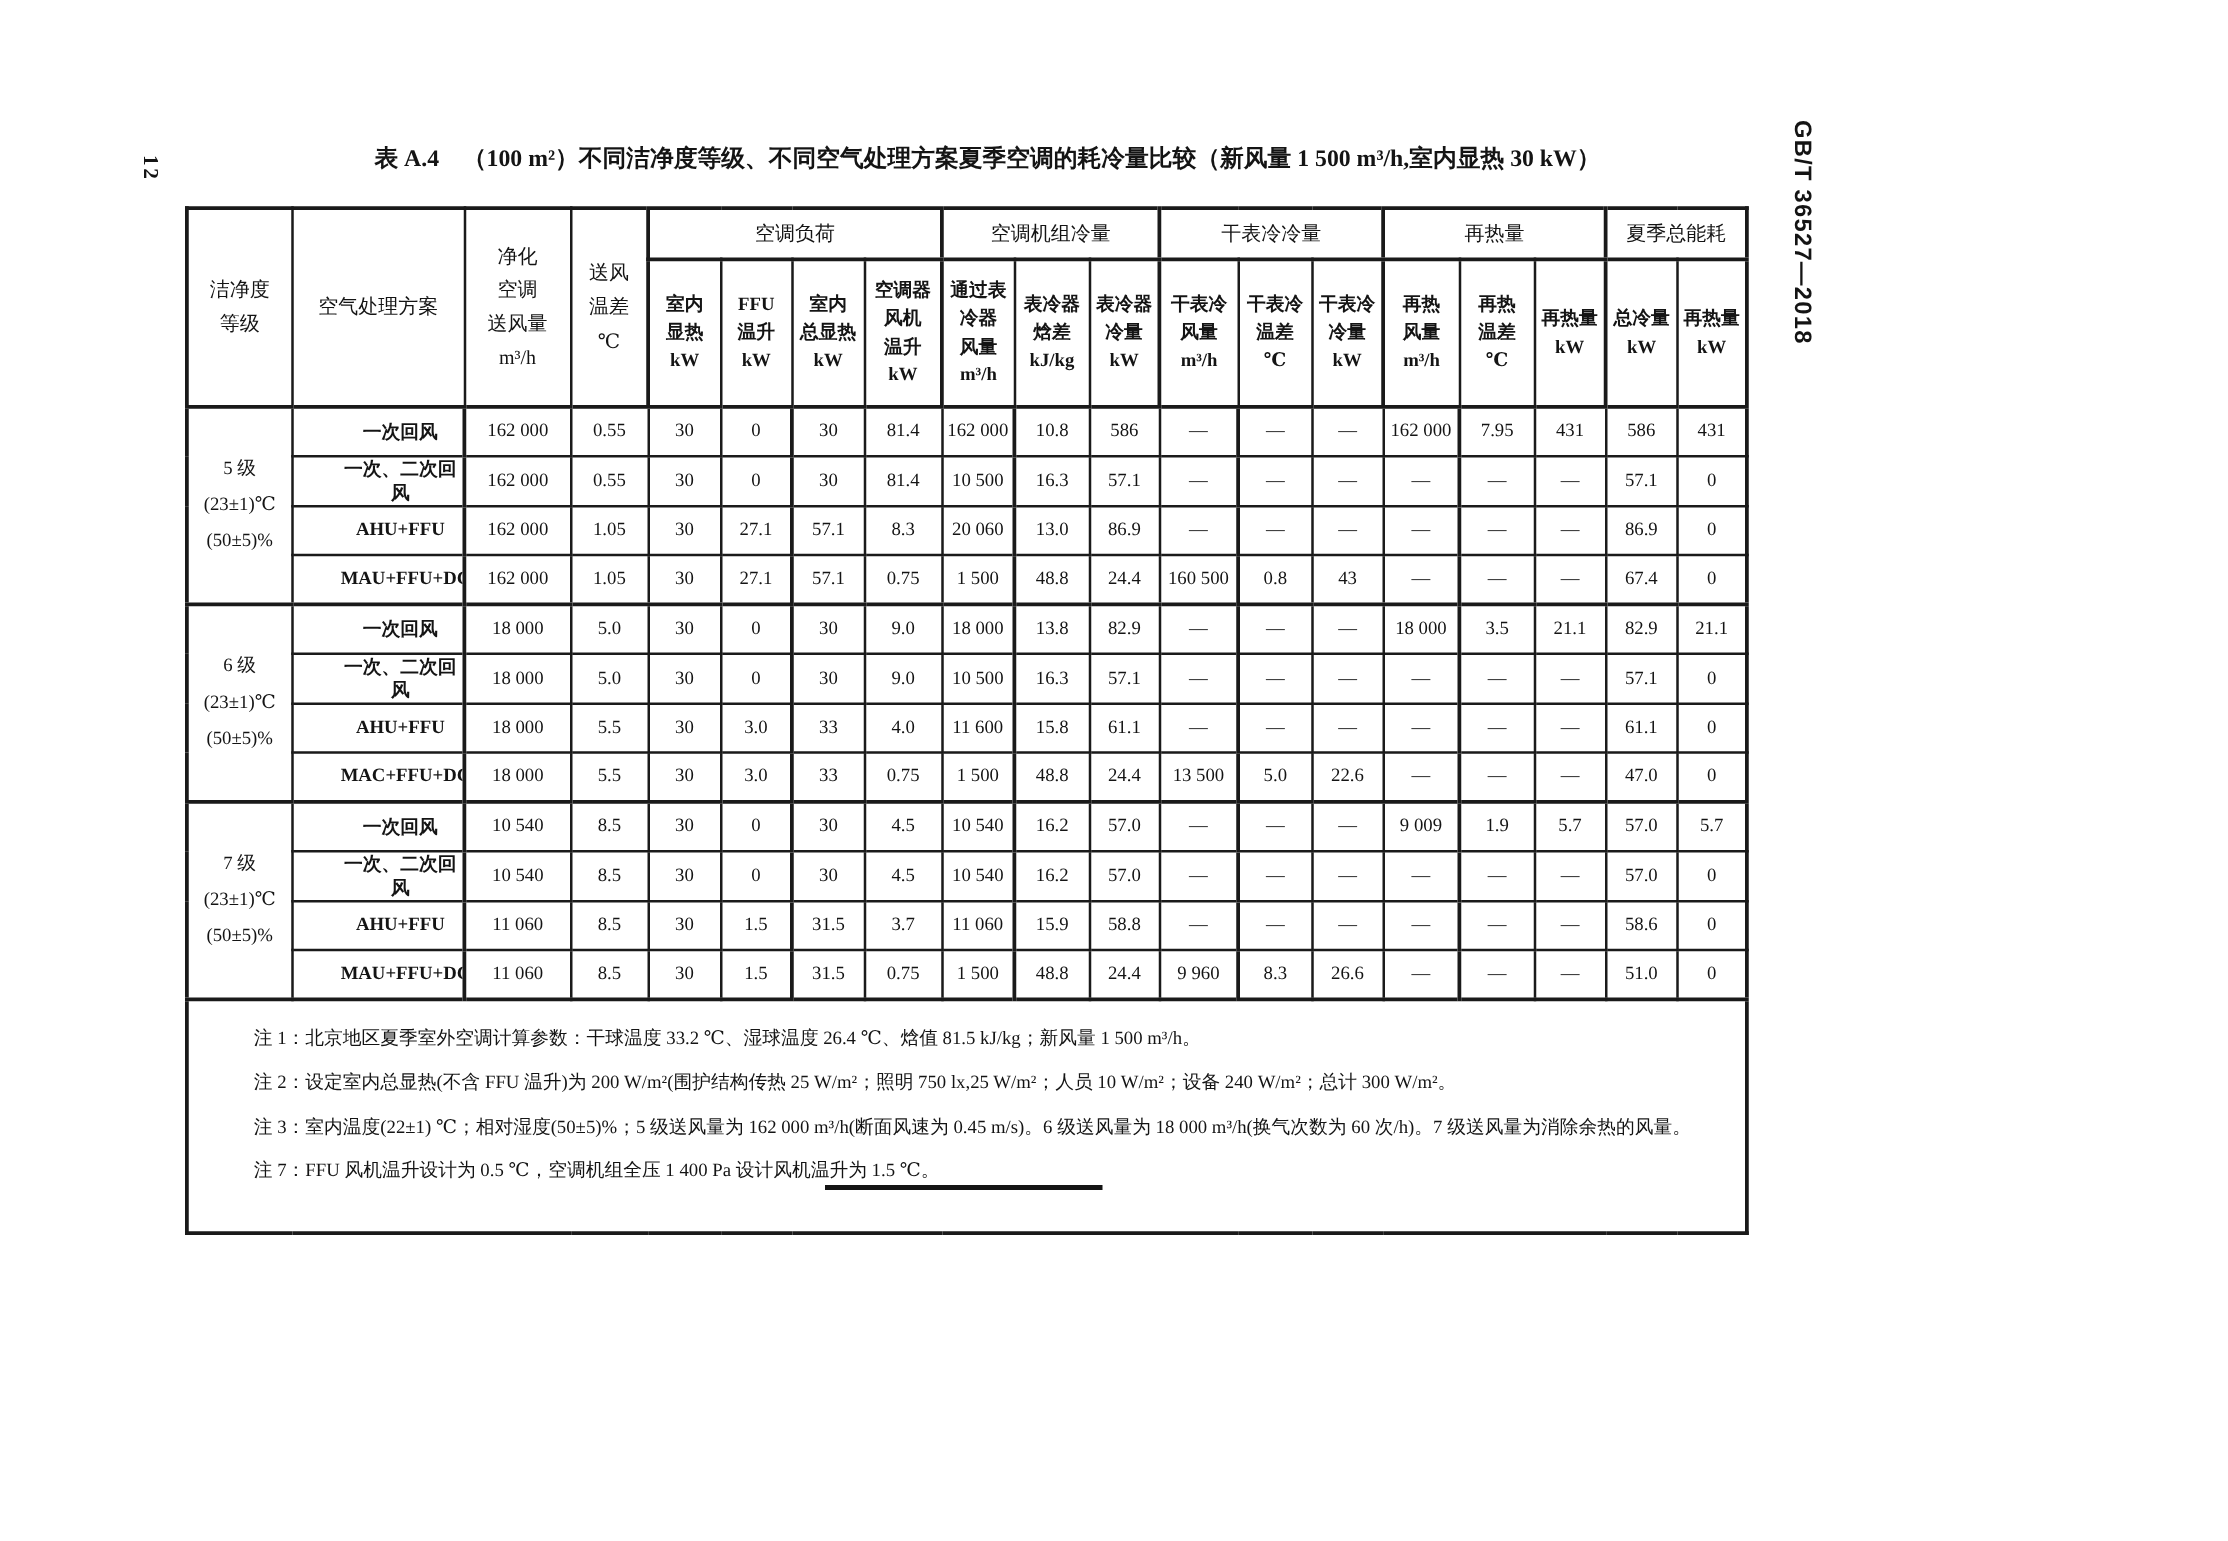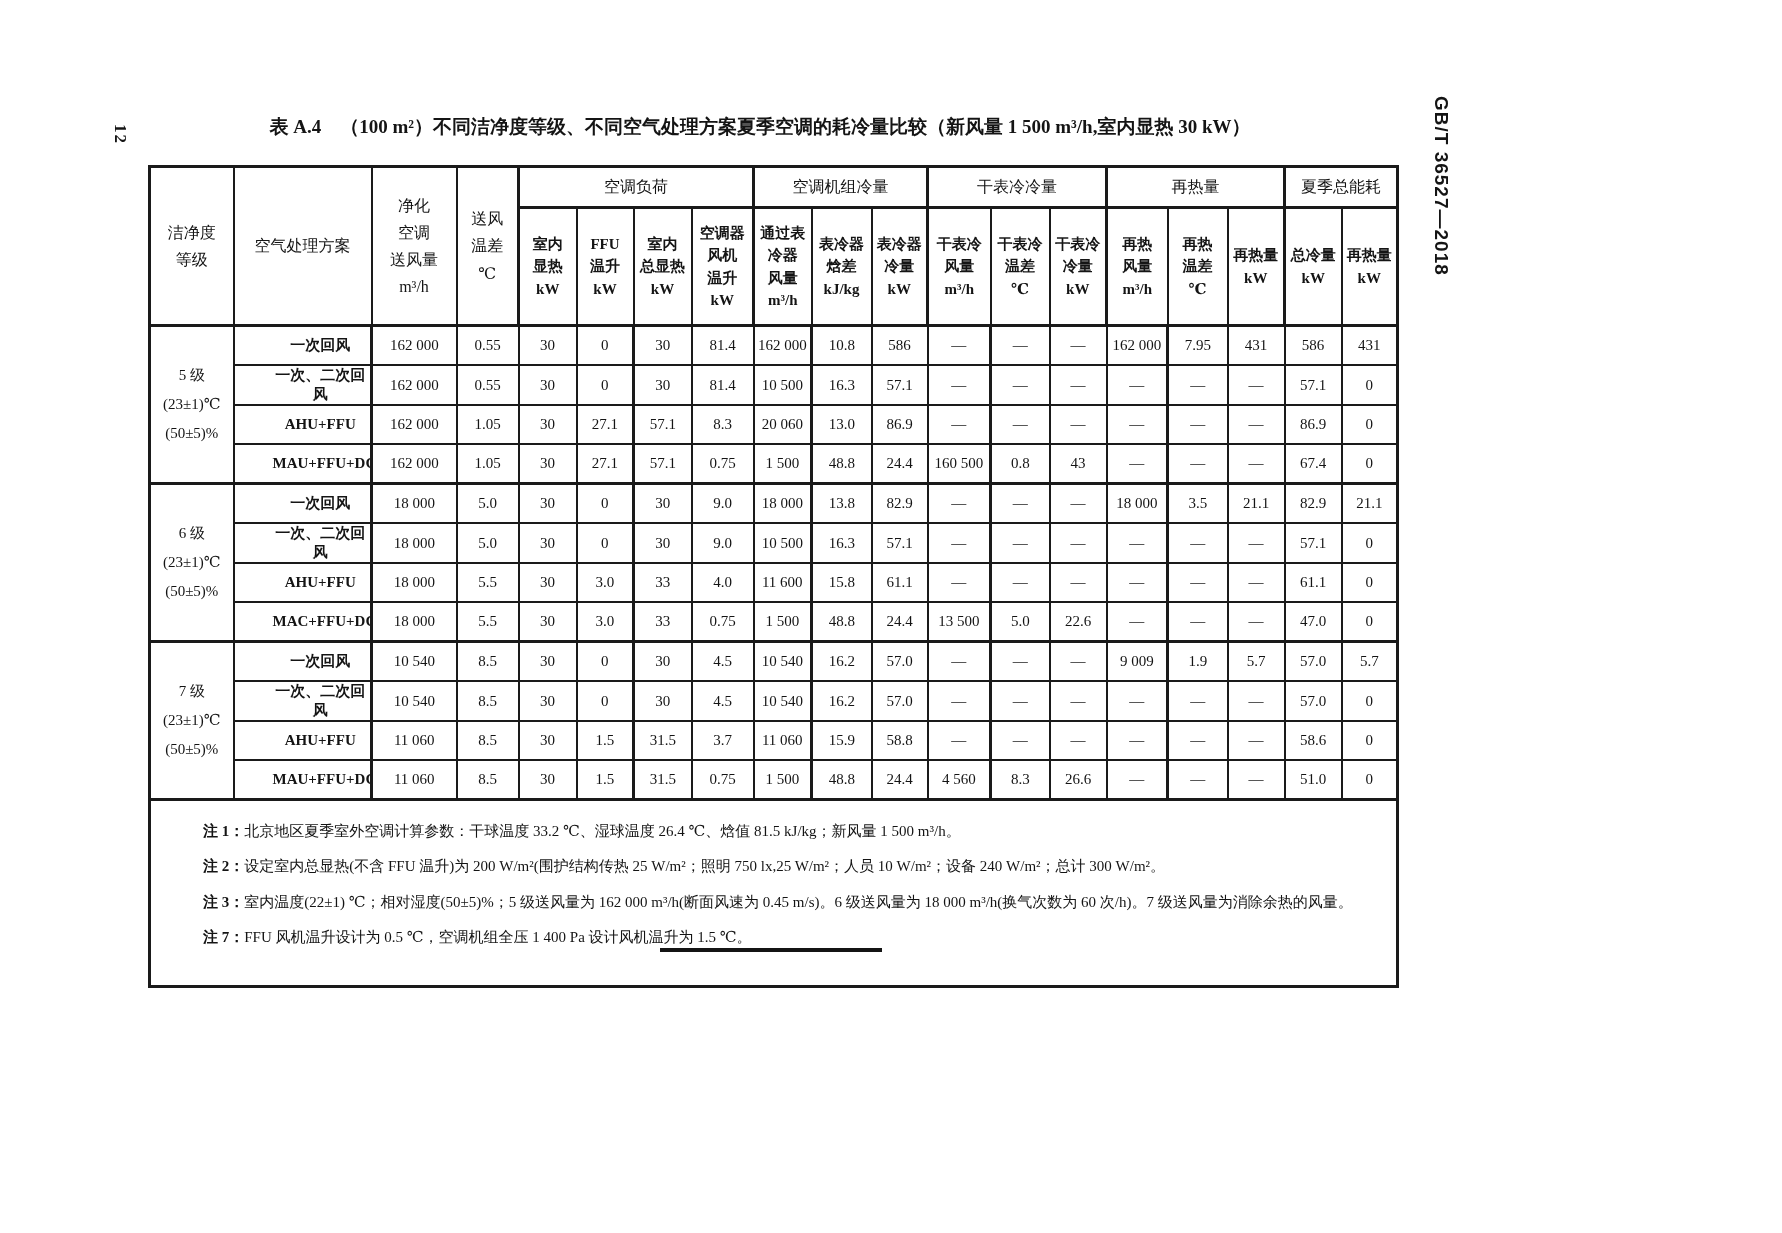--- a/index.html
+++ b/index.html
@@ -11,21 +11,21 @@
   .page-num{
     position:absolute;left:130px;top:124px;transform:rotate(90deg);
     transform-origin:0 0;font-size:17px;font-weight:bold;letter-spacing:2px;
   }
   .std-code{
     position:absolute;left:1452px;top:96px;transform:rotate(90deg);
     transform-origin:0 0;font-size:19px;font-weight:bold;white-space:nowrap;
     font-family:"Liberation Sans","DejaVu Sans",sans-serif;letter-spacing:1px;
   }
   .doc-title{
-    position:absolute;left:136px;top:114px;width:1248px;text-align:center;
+    position:absolute;left:166px;top:114px;width:1248px;text-align:center;
     font-size:19px;font-weight:bold;white-space:nowrap;
   }
   .tbl-wrap{position:absolute;left:148px;top:165px;}
   table{
     border-collapse:collapse;table-layout:fixed;width:1248px;
     border:3px solid #1a1a1a;
   }
   th,td{
     border:2px solid #1a1a1a;text-align:center;vertical-align:middle;
     padding:0 2px;overflow:hidden;
@@ -43,21 +43,21 @@
   .gs{border-left-width:3px !important;}
   tr.grp-top td{border-top-width:3px;}
   tfoot td.notes-cell{
     border-top:3px solid #1a1a1a;height:158px;vertical-align:top;
     text-align:left;padding:16px 14px 10px 52px;
   }
   .note{
     font-size:15px;line-height:1.95;padding-left:52px;text-indent:-52px;
     margin:0 0 6px 0;
   }
-  .note b{font-weight:bold;}
+  .note b{font-weight:normal;}
   .end-line{
     position:absolute;left:660px;top:948px;width:222px;height:4px;background:#141414;
   }
 </style>
 </head>
 <body>
 
 <div class="page-num">12</div>
 <div class="std-code">GB/T 36527—2018</div>
 <div class="doc-title">表 A.4　（100 m²）不同洁净度等级、不同空气处理方案夏季空调的耗冷量比较（新风量 1 500 m³/h,室内显热 30 kW）</div>
@@ -384,21 +384,21 @@
           <td class="cell-scheme">MAU+FFU+DC</td>
           <td class="gs">11 060</td>
           <td>8.5</td>
           <td>30</td>
           <td>1.5</td>
           <td class="gs">31.5</td>
           <td>0.75</td>
           <td>1 500</td>
           <td class="gs">48.8</td>
           <td>24.4</td>
-          <td>4 560</td>
+          <td>9 960</td>
           <td class="gs">8.3</td>
           <td>26.6</td>
           <td>—</td>
           <td class="gs">—</td>
           <td>—</td>
           <td>51.0</td>
           <td>0</td>
         </tr>
       </tbody>
     <tfoot>

